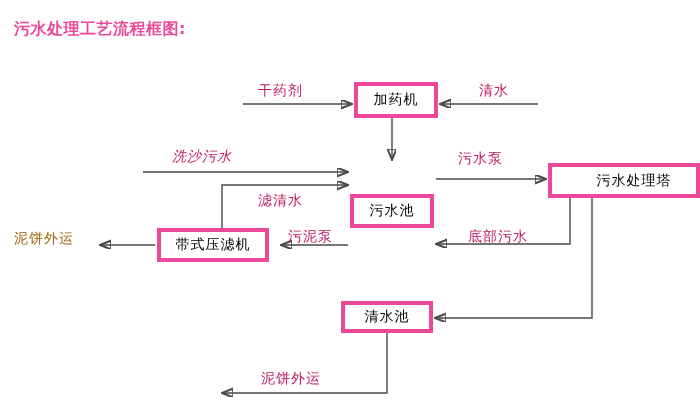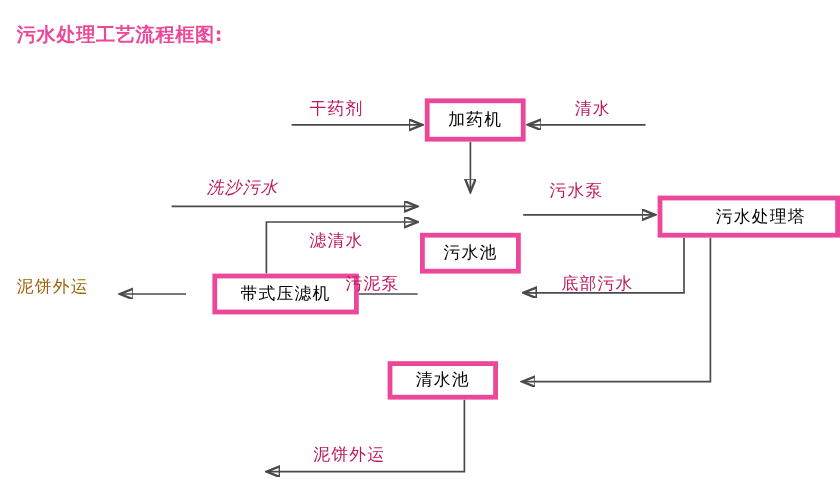--- a/index.html
+++ b/index.html
@@ -111,25 +111,25 @@
 
   <div class="node" style="left:350px; top:162px; width:84px; height:34px;margin-top:32px;">
     <span>污水池</span>
   </div>
 
   <div class="node" style="left:548px; top:163px; width:152px; height:35px;padding-left:20px;">
     <span>污水处理塔</span>
   </div>
 
 
-  <div class="node" style="left:157px; top:228px; width:122px; height:34px;margin-left:20px;">
+  <div class="node" style="left:157px; top:228px; width:112px; height:34px;">
     <span>带式压滤机</span>
   </div>
 
-  <div class="node" style="left:323px; top:301px; width:92px; height:32px;">
+  <div class="node" style="left:341px; top:301px; width:92px; height:32px;">
     <span>清水池</span>
   </div>
 
   <div class="edge-label" style="left:258px; top:82px;">干药剂</div>
 
   <div class="edge-label" style="left:479px; top:82px;">清水</div>
 
   <div class="edge-label" style="left:172px; top:148px;font-style:italic;">洗沙污水</div>
 
   <div class="edge-label" style="left:458px; top:150px;">污水泵</div>

